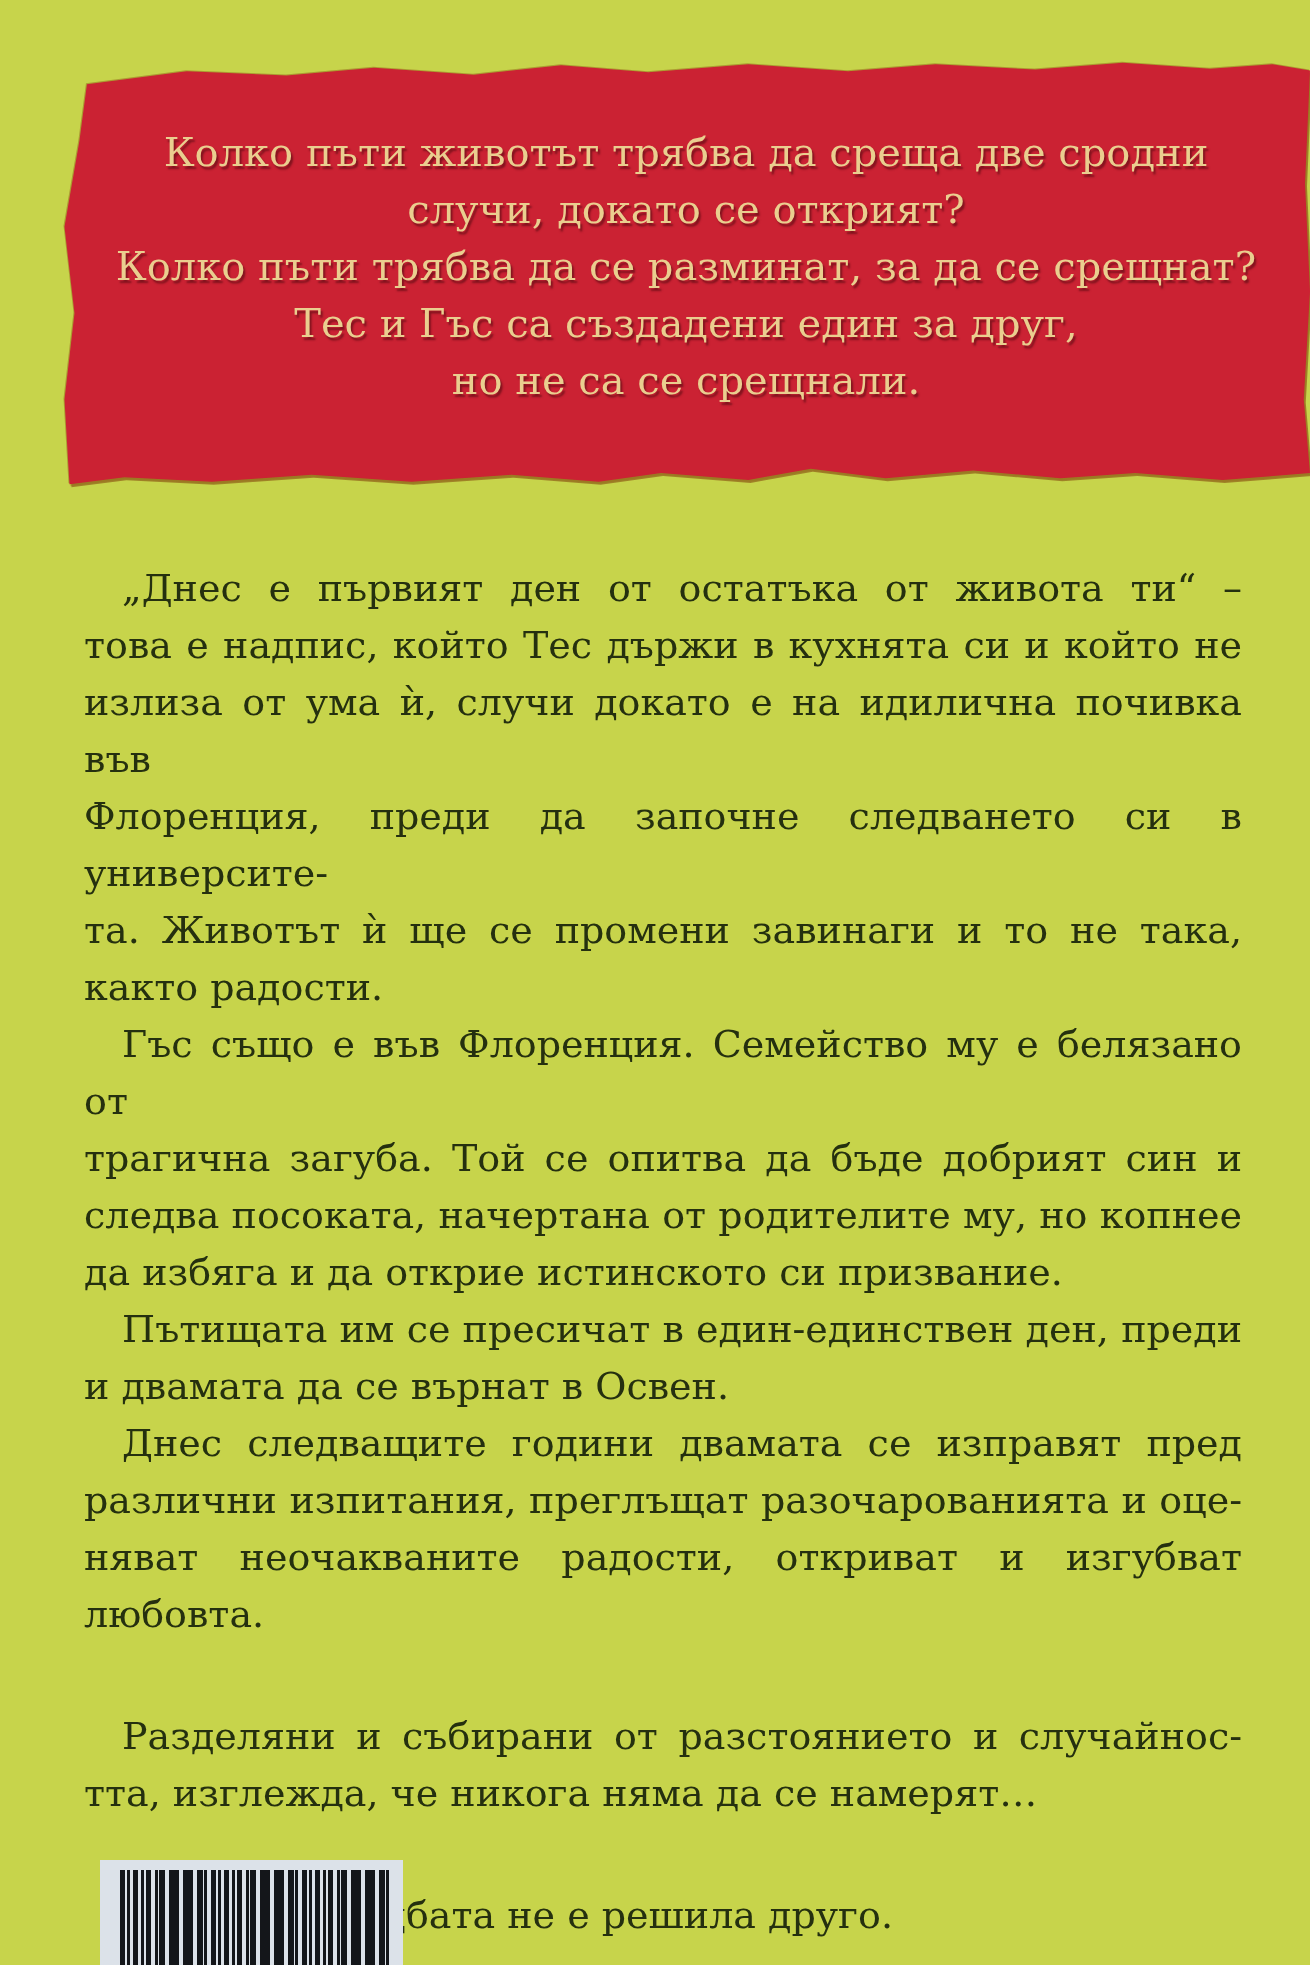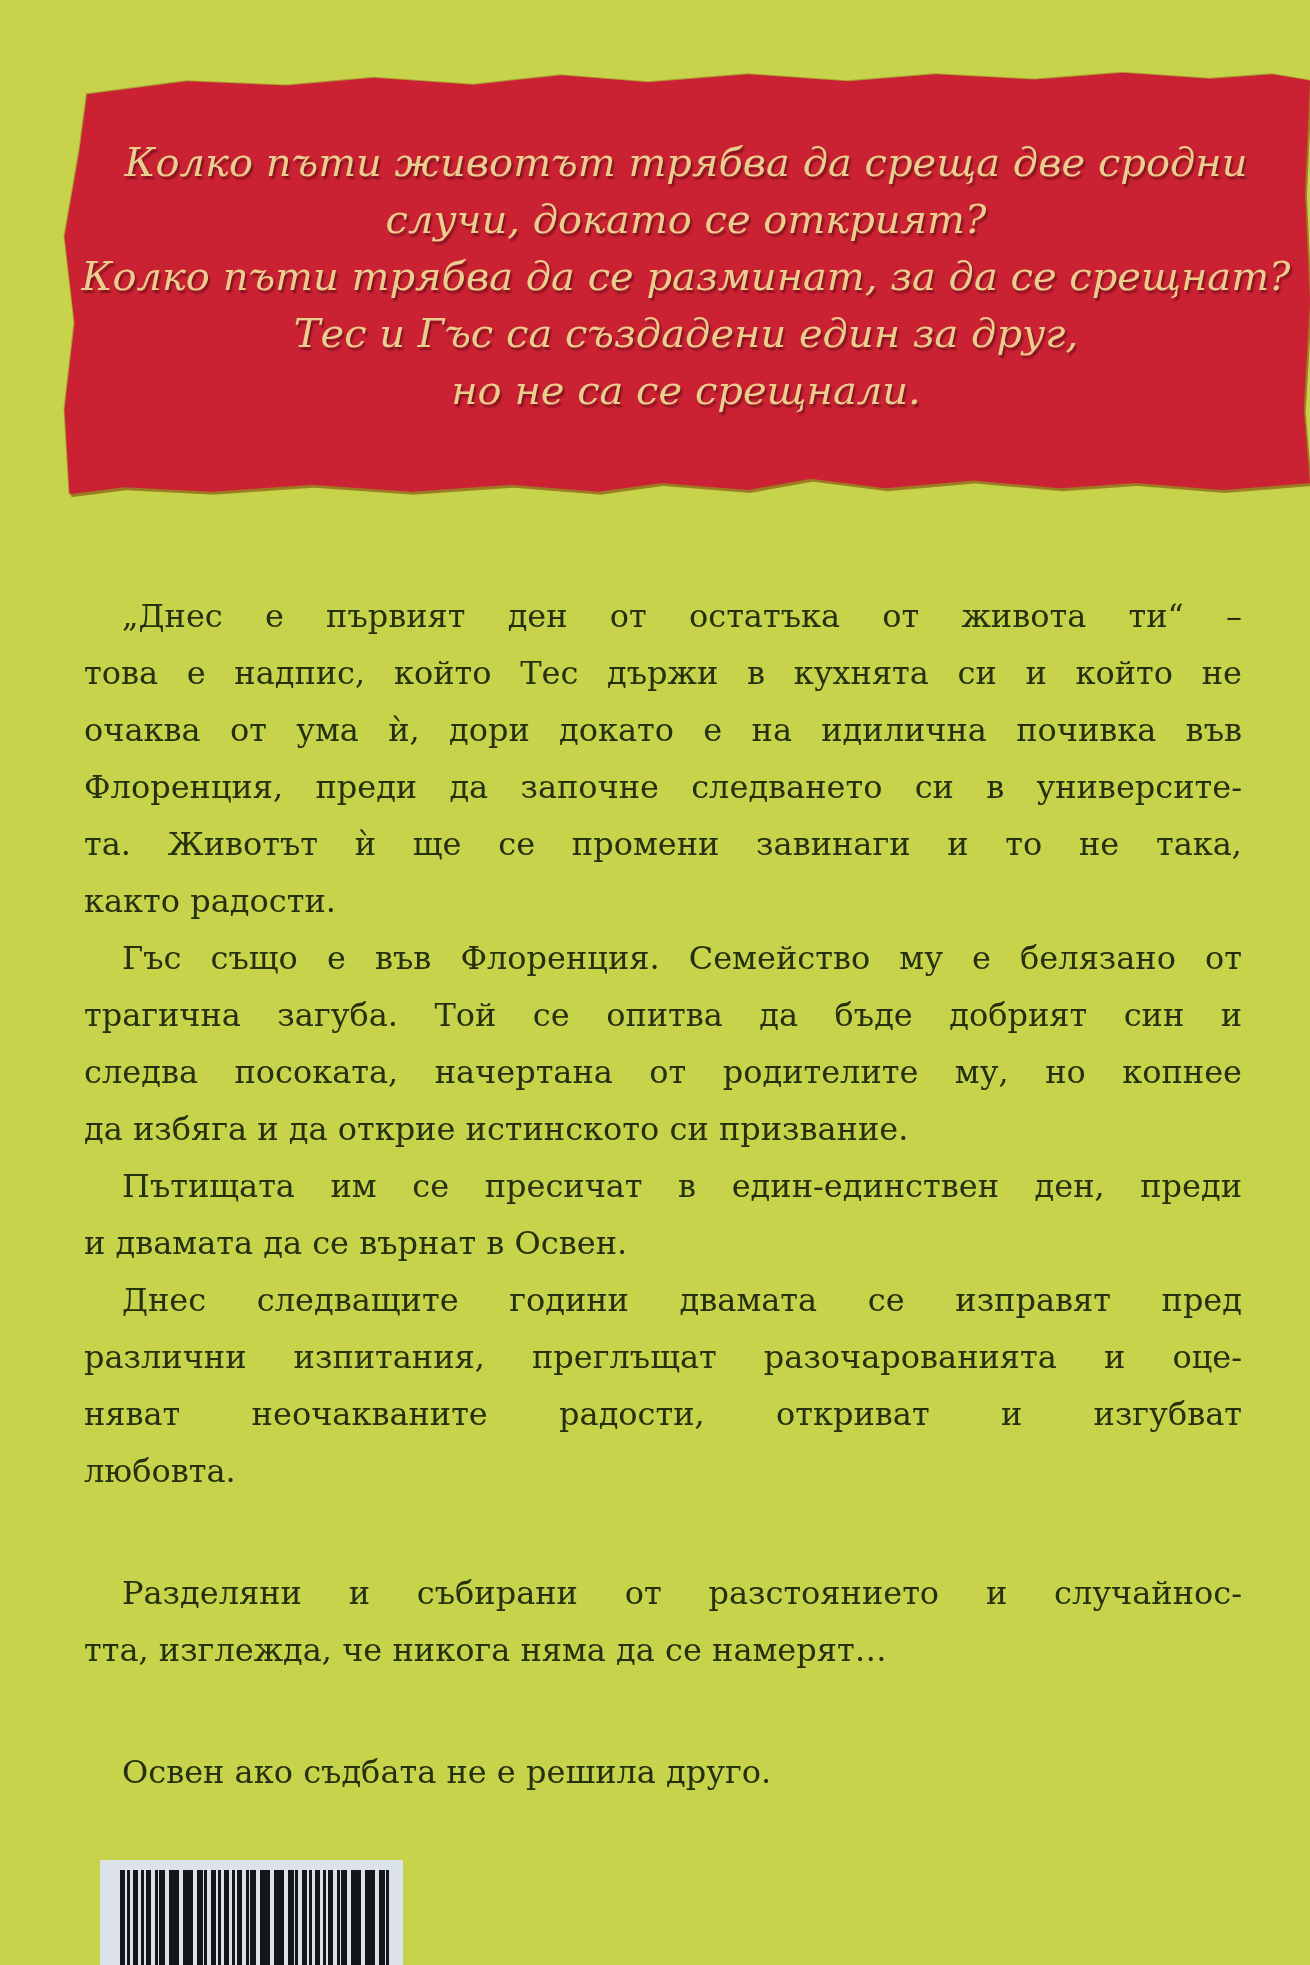--- a/index.html
+++ b/index.html
@@ -3,23 +3,22 @@
 <meta charset="utf-8">
 <style>
   html,body{margin:0;padding:0;}
   body{
     width:1310px;height:1965px;position:relative;overflow:hidden;
     background:var(--page-bg,#c7d44b);
     font-family:"DejaVu Serif", serif;
   }
   
   .banner-wrap{
-    position:absolute;left:62px;top:64px;width:1248px;height:432px;
+    position:absolute;left:62px;top:54px;width:1248px;height:432px;
     filter:drop-shadow(2px 3px 0 rgba(150,110,30,.8)) drop-shadow(-1px -1px 0 rgba(150,110,30,.55));
-    font-style:italic;
   }
   .banner{
     width:100%;height:100%;
     background:var(--banner-bg,#cb2233);
     clip-path:polygon(
       2% 7%, 6% 5.5%, 10% 4%, 18% 5%, 25% 3.2%, 33% 4.8%, 40% 2.6%, 47% 4.2%,
       55% 2.4%, 63% 4%, 70% 2.4%, 78% 3.6%, 85% 2%, 92% 3.4%, 97% 2.4%, 100% 3.8%,
       99.6% 30%, 100% 55%, 99.5% 80%, 100% 97%,
       93% 98.6%, 86% 97%, 80% 98.2%, 73% 96.4%, 66% 98.2%, 60% 96%, 55% 98.6%,
       48% 97%, 43% 99%, 36% 97.4%, 28% 99%, 20% 97.4%, 12% 99%, 5% 98%, 0.6% 99.6%,
@@ -28,23 +27,23 @@
     display:flex;flex-direction:column;justify-content:center;align-items:center;
     padding:10px 20px 18px 20px;box-sizing:border-box;
   }
   .banner-line{
     color:var(--banner-fg,#eace8f);
     font-size:40px;line-height:57px;text-align:center;white-space:nowrap;
     text-shadow:2px 3px 2px rgba(90,10,18,.65);
   }
   
   .body-text{
-    position:absolute;left:84px;top:588px;width:1158px;
+    position:absolute;left:84px;top:560px;width:1158px;
     color:var(--body-fg,#25300f);
-    font-size:32px;line-height:57px;
+    font-size:38px;line-height:57px;
   }
   .paragraph{margin:0;}
   .paragraph.gap-before{margin-top:65px;}
   .line{text-align:justify;text-align-last:justify;}
   .line.first{text-indent:38px;}
   .line.last{text-align-last:left;}
   
   .barcode{
     position:absolute;left:100px;top:1860px;width:303px;height:110px;
     background:var(--barcode-label,#dce2e9);
@@ -67,21 +66,21 @@
       <div class="banner-line">Колко пъти трябва да се разминат, за да се срещнат?</div>
       <div class="banner-line">Тес и Гъс са създадени един за друг,</div>
       <div class="banner-line">но не са се срещнали.</div>
     </div>
 </div>
 
 <div class="body-text" id="body-text">
     <div class="paragraph">
       <div class="line first">„Днес е първият ден от остатъка от живота ти“ –</div>
       <div class="line">това е надпис, който Тес държи в кухнята си и който не</div>
-      <div class="line">очаква от ума ѝ, дори докато е на идилична почивка във</div>
+      <div class="line">излиза от ума ѝ, случи докато е на идилична почивка във</div>
       <div class="line">Флоренция, преди да започне следването си в университе-</div>
       <div class="line">та. Животът ѝ ще се промени завинаги и то не така,</div>
       <div class="line last">както радости.</div>
     </div>
     <div class="paragraph">
       <div class="line first">Гъс също е във Флоренция. Семейство му е белязано от</div>
       <div class="line">трагична загуба. Той се опитва да бъде добрият син и</div>
       <div class="line">следва посоката, начертана от родителите му, но копнее</div>
       <div class="line last">да избяга и да открие истинското си призвание.</div>
     </div>

